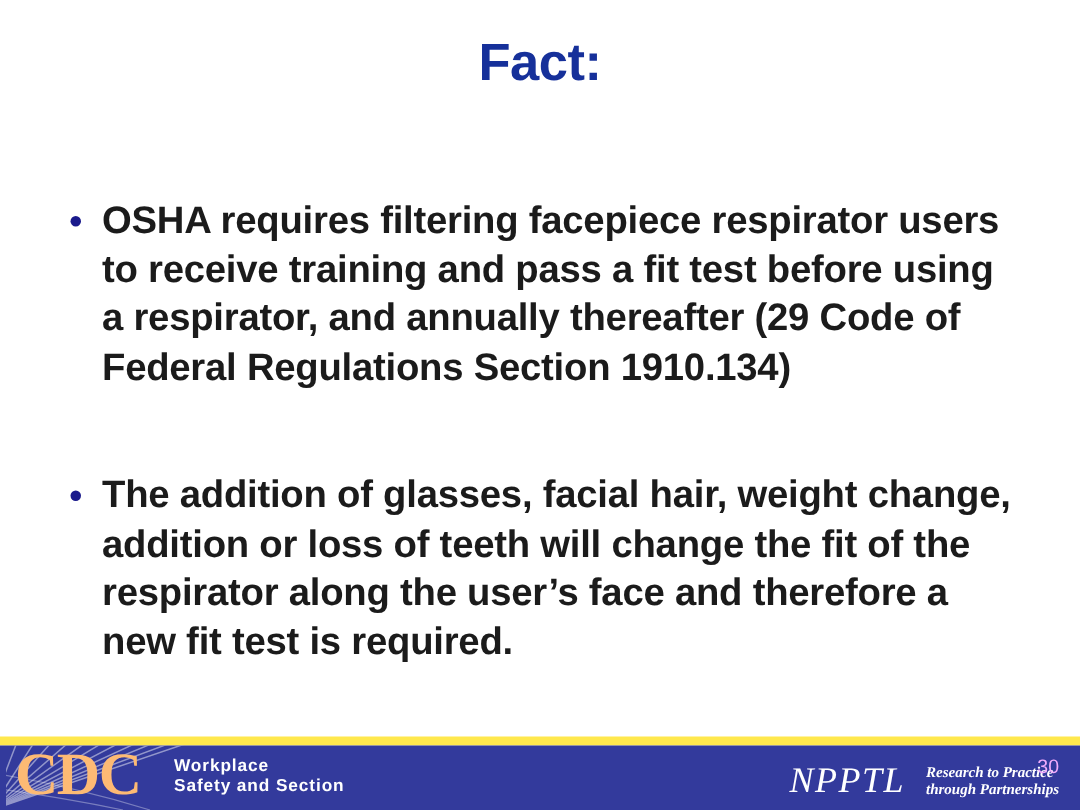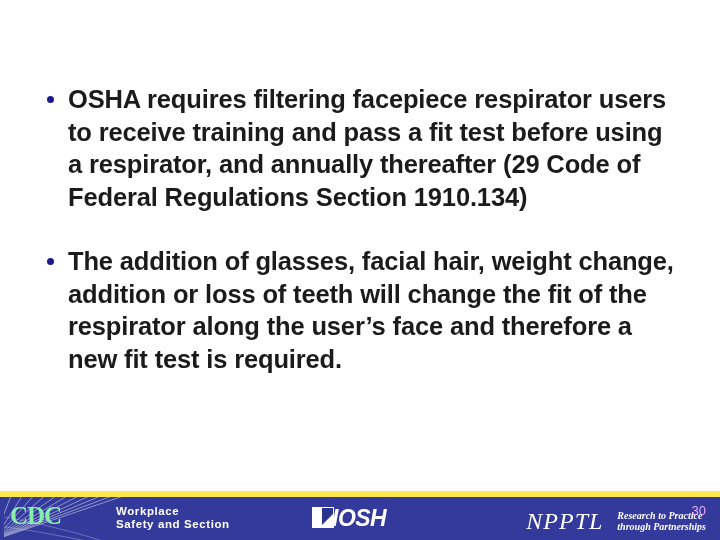--- a/index.html
+++ b/index.html
@@ -40,23 +40,24 @@
     width: 640px;
   }
   .bullet-para {
     position: relative;
     padding-left: 26px;
     font-size: 25.5px;
     font-weight: bold;
     color: #1b1b1b;
     line-height: 32.5px;
     letter-spacing: -0.15px;
+    margin-top: 48px;
   }
   .bullet-para + .bullet-para {
-    margin-top: 32px;
+    margin-top: 53px;
   }
   .bullet-dot {
     position: absolute;
     left: 5px;
     top: 13px;
     width: 7px;
     height: 7px;
     border-radius: 50%;
     background: #1a1a8c;
   }
@@ -101,23 +102,23 @@
     top: 0;
     width: 150px;
     height: 43px;
     opacity: 0.85;
   }
   #cdc-letters {
     position: absolute;
     left: 6px;
     top: 2px;
     font-family: "Liberation Serif", serif;
-    font-size: 25px;
-    font-weight: bold;
-    color: #86efac;
+    font-size: 40px;
+    font-weight: bold;
+    color: #fdba74;
     letter-spacing: -1px;
     line-height: 34px;
   }
   #cdc-tagline {
     position: absolute;
     left: 112px;
     top: 8px;
     color: #ffffff;
     font-size: 11.5px;
     font-weight: bold;
@@ -189,20 +190,21 @@
     font-size: 13px;
     font-weight: normal;
     line-height: 14px;
   }
 </style>
 </head>
 <body>
 
 <div id="slide">
 
+  <div id="slide-title">Fact:</div>
 
   <div id="body-content">
 
     <div class="bullet-para">
       <span class="bullet-dot"></span>
       <span>OSHA requires filtering facepiece respirator users to receive training and pass a fit test before using a respirator, and annually thereafter (29 Code of Federal Regulations Section 1910.134)</span>
     </div>
 
     <div class="bullet-para">
       <span class="bullet-dot"></span>
@@ -237,29 +239,20 @@
             <path d="M -12 28 Q 34 34 78 43"></path>
           </g>
         </svg>
         <div id="cdc-letters">CDC</div>
         <div id="cdc-tagline">
           <div>Workplace</div>
           <div>Safety and Section</div>
         </div>
       </div>
 
-      <div id="niosh-logo">
-        <svg id="niosh-mark" width="30" height="28" viewBox="0 0 30 28">
-          <polygon points="2,24 2,3 11,3 11,24" fill="#ffffff"></polygon>
-          <polygon points="11,3 24,3 24,24 11,24" fill="#ffffff"></polygon>
-          <polygon points="12,4 23,4 23,10 12,21" fill="#2b3390"></polygon>
-          <polygon points="3,4 10,4 10,23 3,23" fill="#2b3390" opacity="0"></polygon>
-        </svg>
-        <div id="niosh-word">IOSH</div>
-      </div>
 
       <div id="npptl-logo">
         <span id="npptl-word">NPPTL</span>
         <span id="npptl-tagline">
           <span>Research to Practice</span><br>
           <span>through Partnerships</span>
         </span>
       </div>
 
       <div id="slide-number">30</div>

